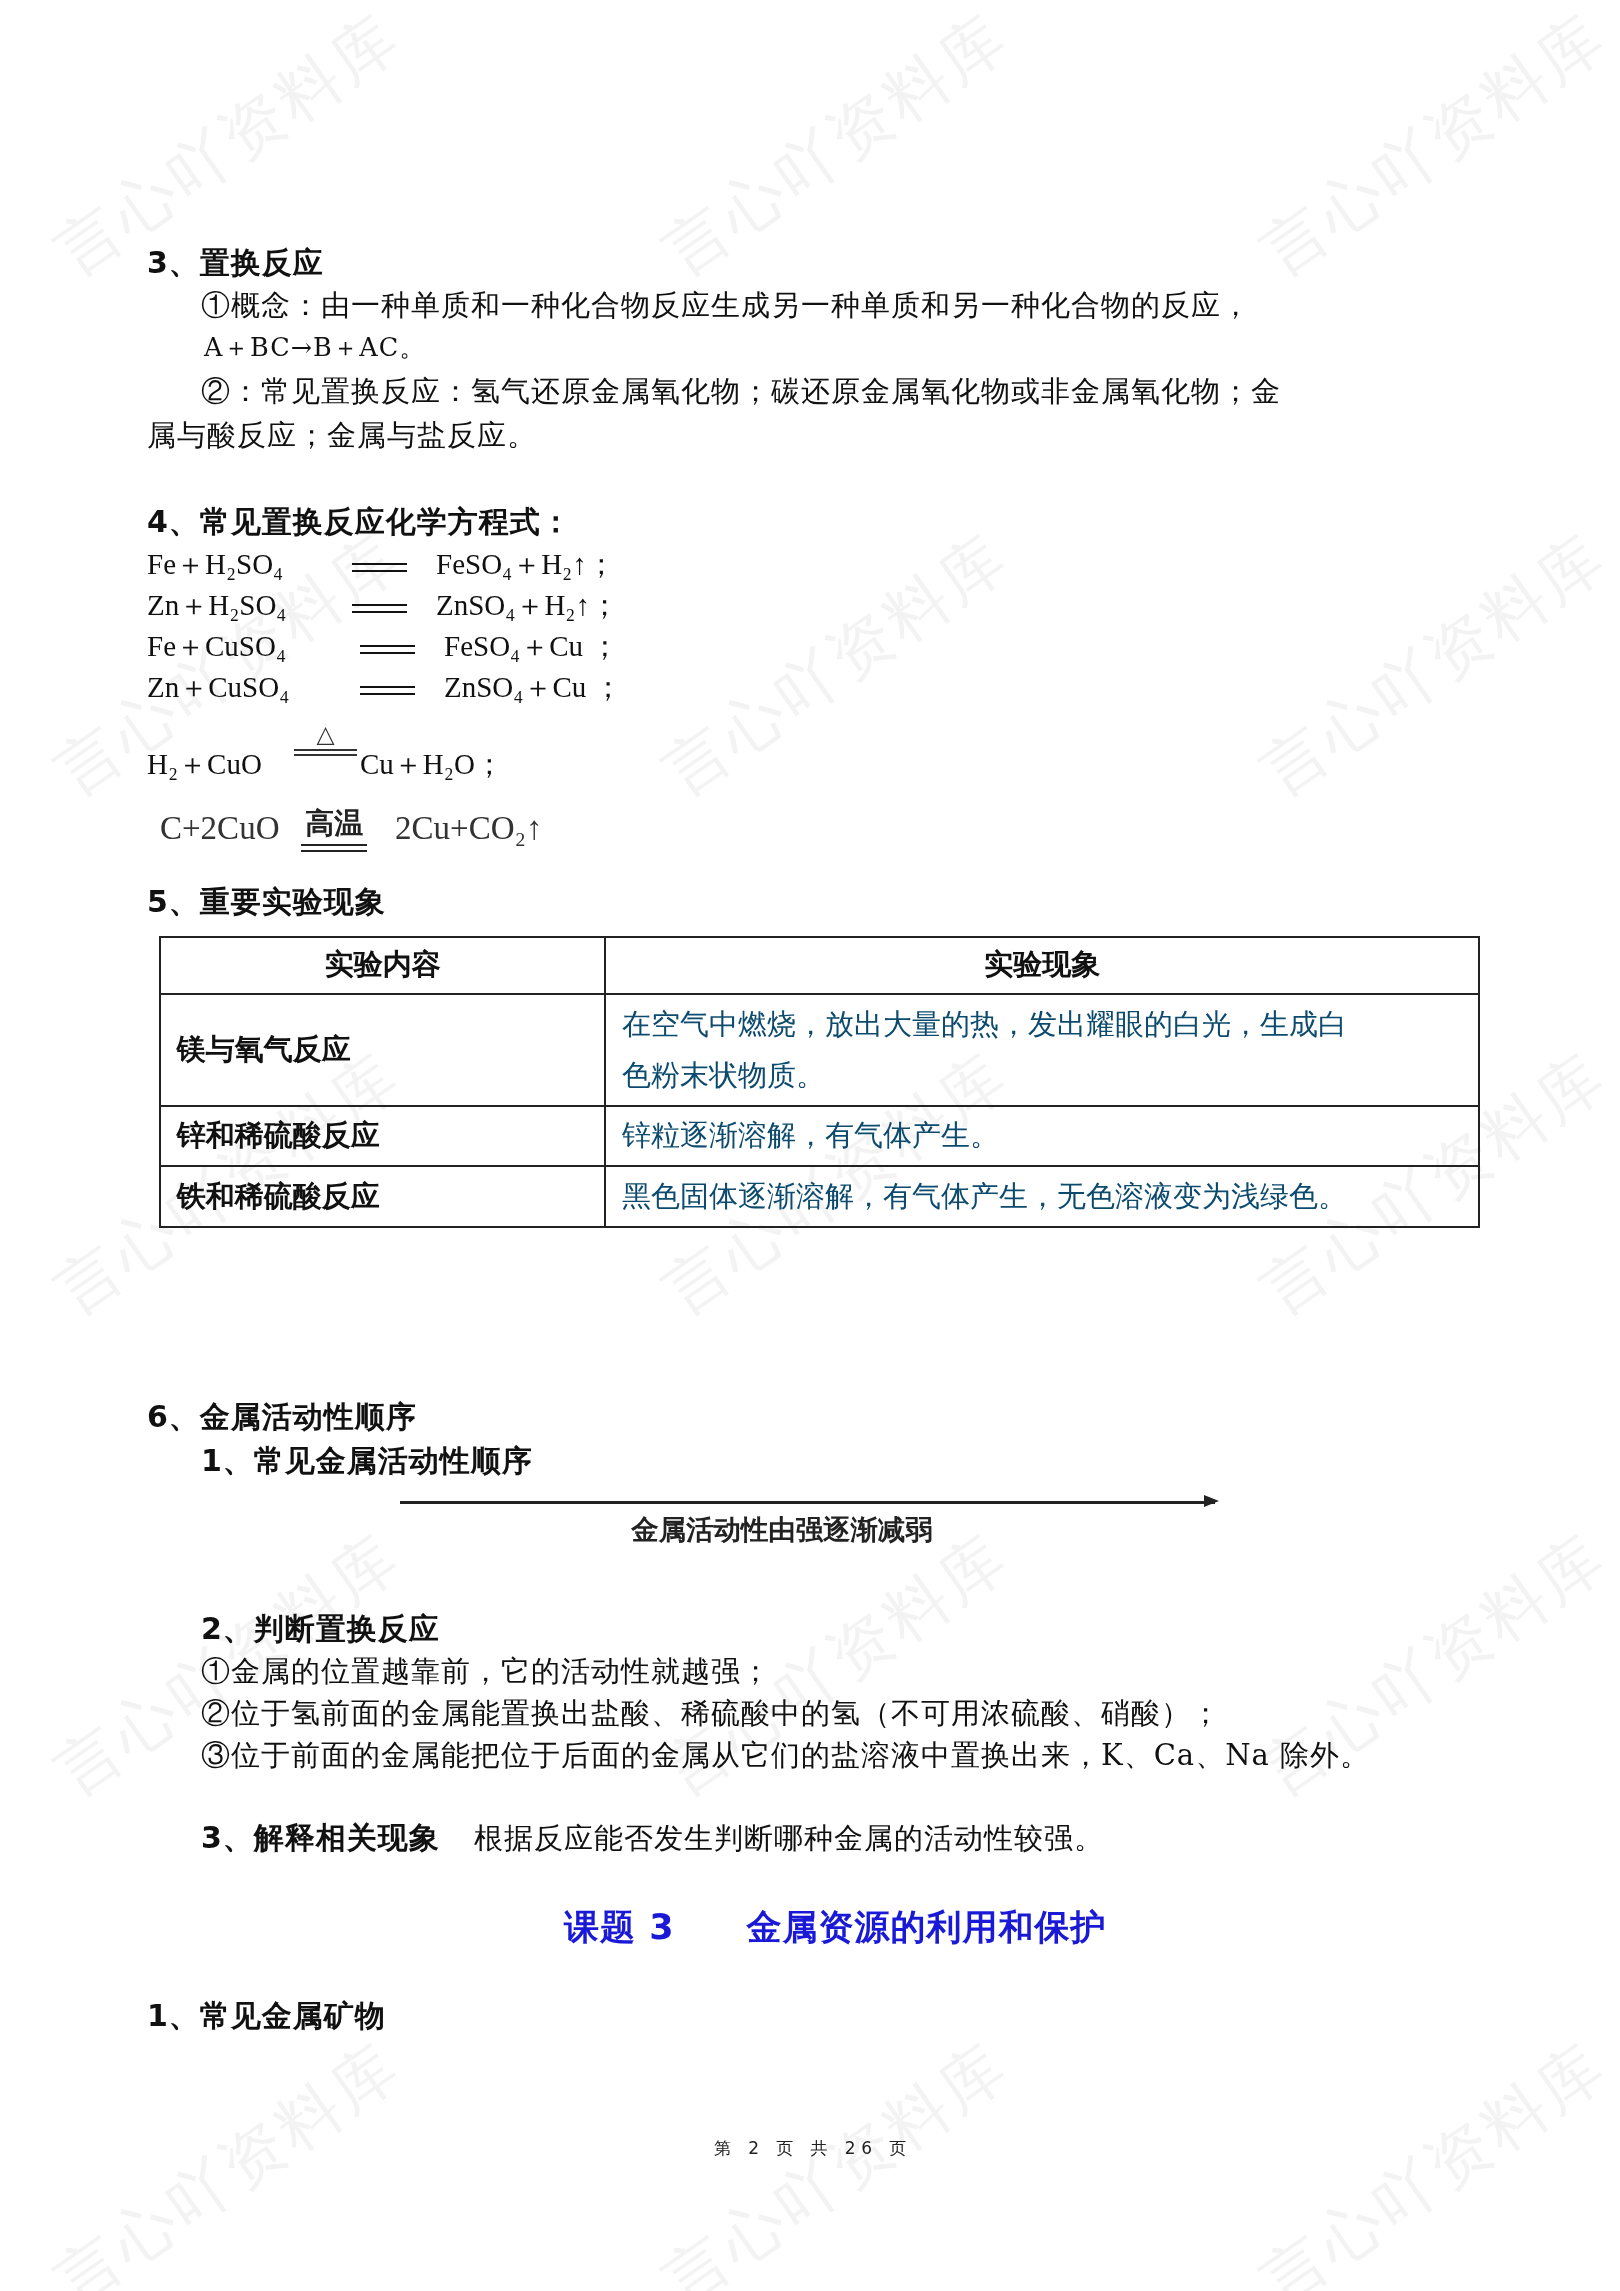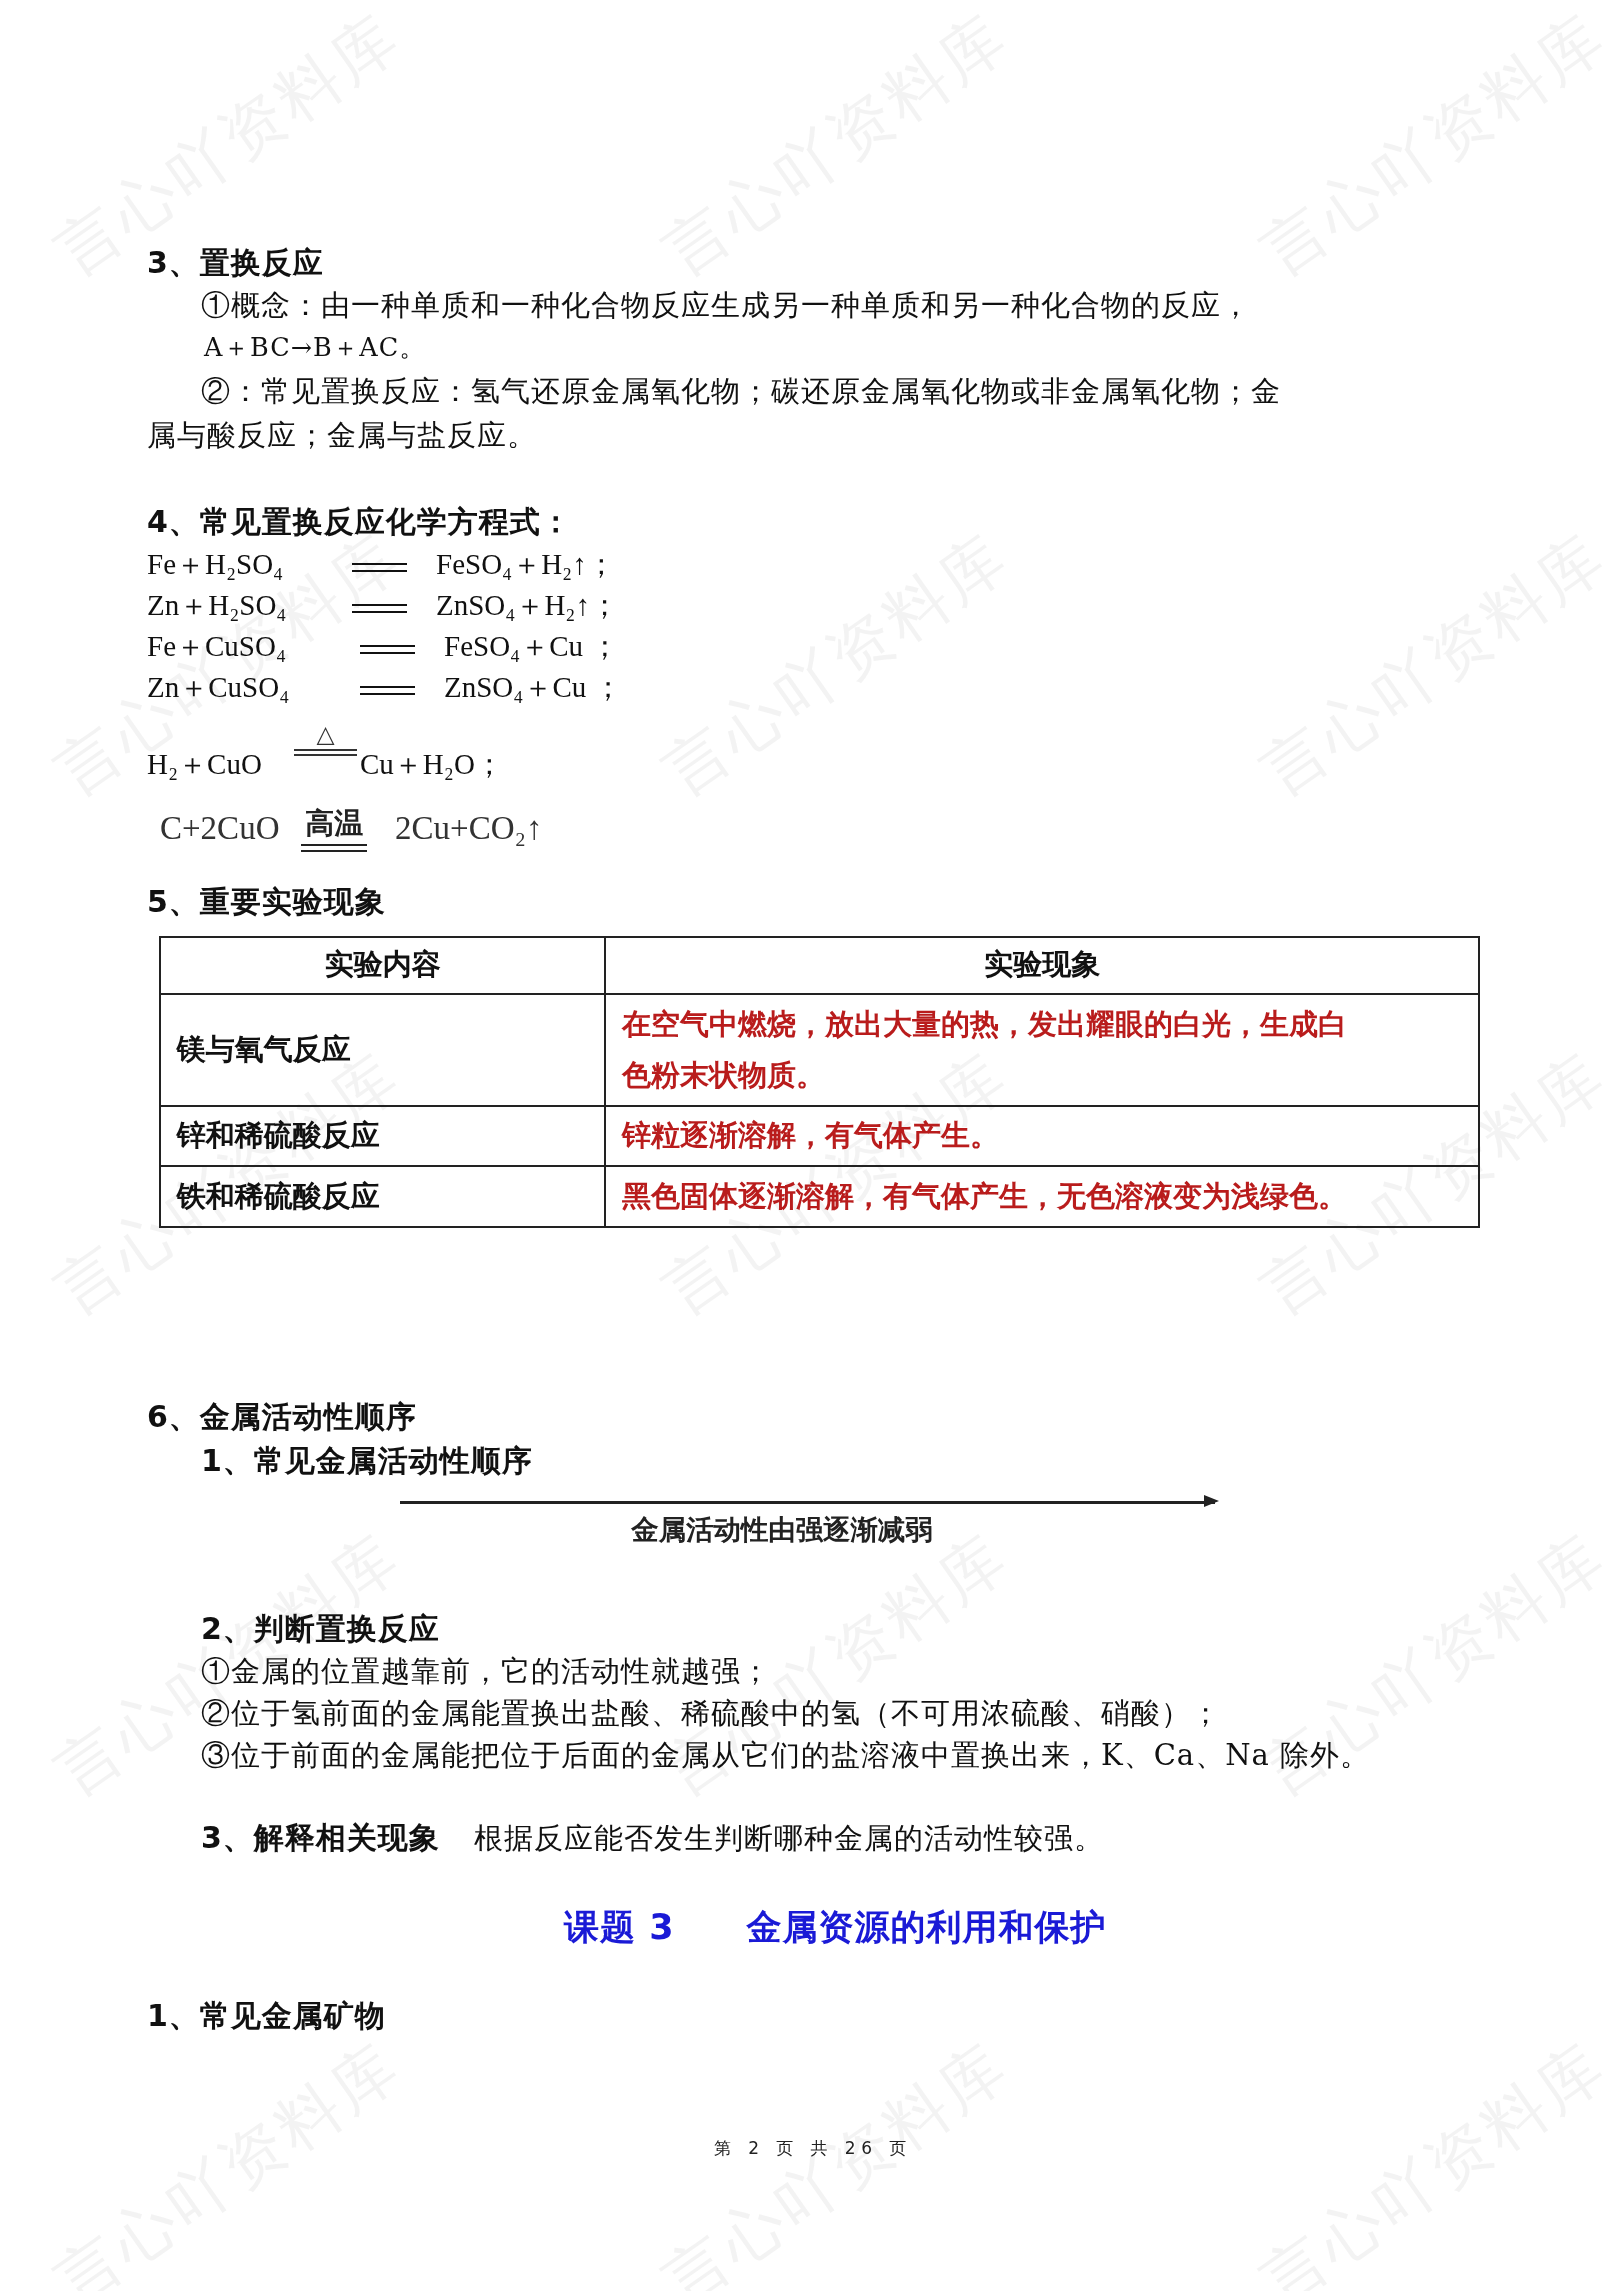--- a/index.html
+++ b/index.html
@@ -36,21 +36,21 @@
 
   table.exp {
     position: absolute; left: 159px; top: 936px; width: 1321px;
     border-collapse: collapse; font-family: "DejaVu Sans", sans-serif;
   }
   table.exp td, table.exp th {
     border: 2.9px solid #222; padding: 3.9px 15.7px; font-size: 29px; vertical-align: middle;
   }
   table.exp th { font-weight: bold; height: 47px; text-align: center; }
   table.exp td.c1 { width: 412px; font-weight: bold; color: #111; }
-  table.exp td.c2 { color: #b91c1c; line-height: 51px; font-weight: bold; }
+  table.exp td.c2 { color: #0c4a6e; line-height: 51px; }
 
   .series { position: absolute; left: 400px; top: 1495px; width: 823px; }
   .series .elems { font-family: "Liberation Serif", serif; font-size: 27.4px; color: #222; padding-left: 19.6px; }
   .series .elems span { margin-right: 25.5px; }
   .series .elems .b { font-weight: bold; color: #000; }
   .series .arrow { position: relative; height: 2.9px; background: #222; margin-top: 5.9px; width: 815px; }
   .series .arrow::after {
     content: ""; position: absolute; right: -3.9px; top: -5.9px;
     border-left: 15.7px solid #222; border-top: 6.9px solid transparent; border-bottom: 6.9px solid transparent;
   }

